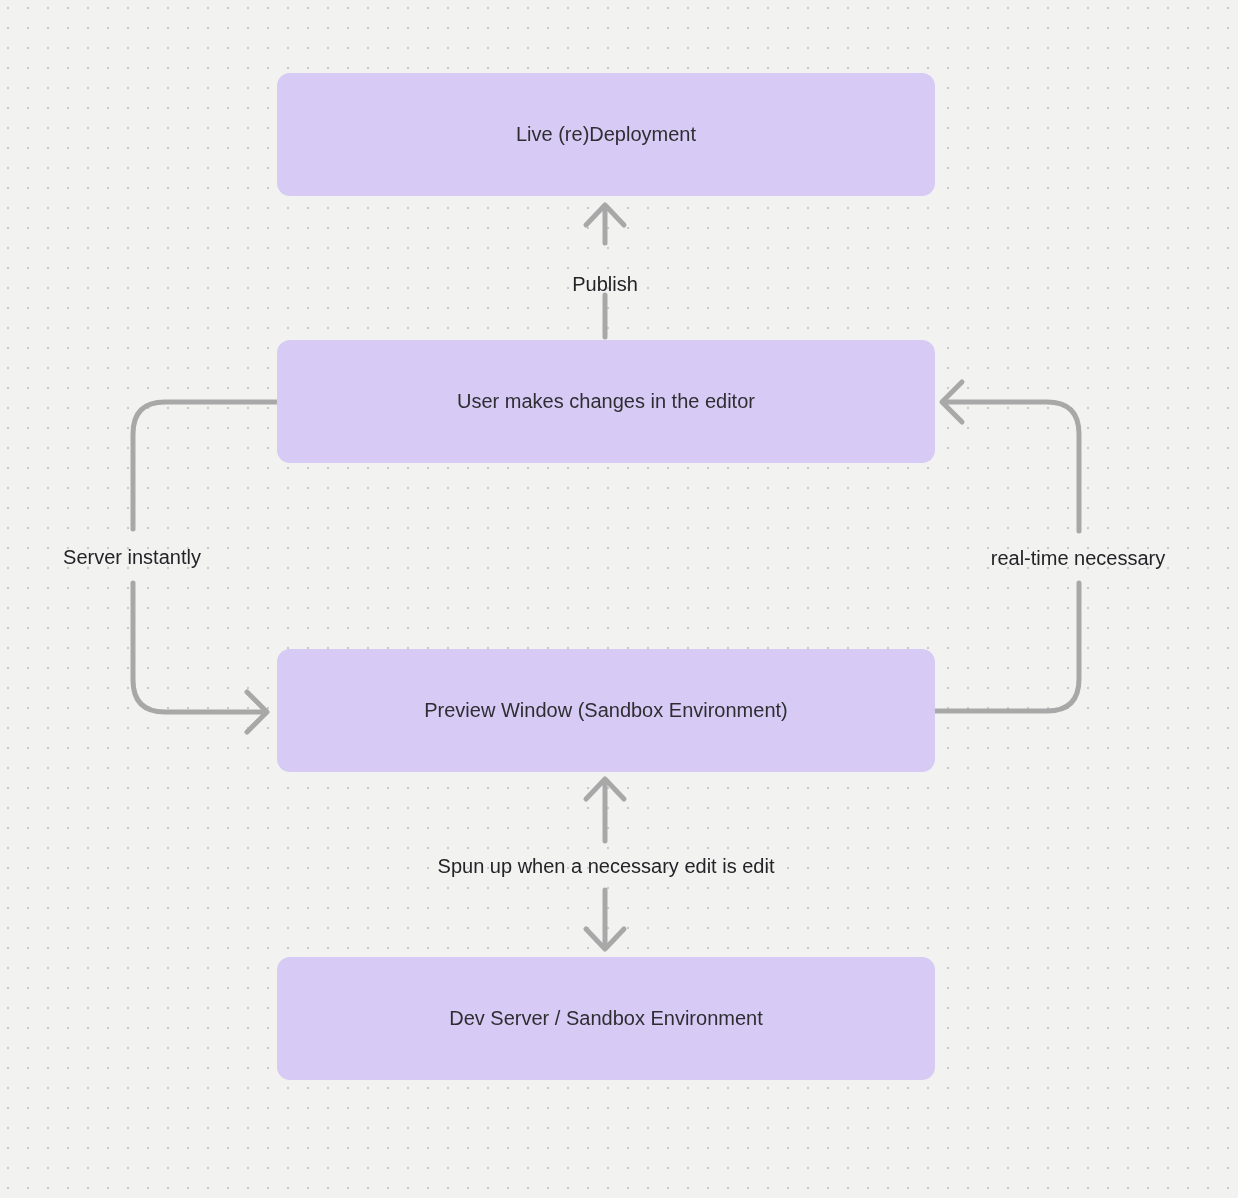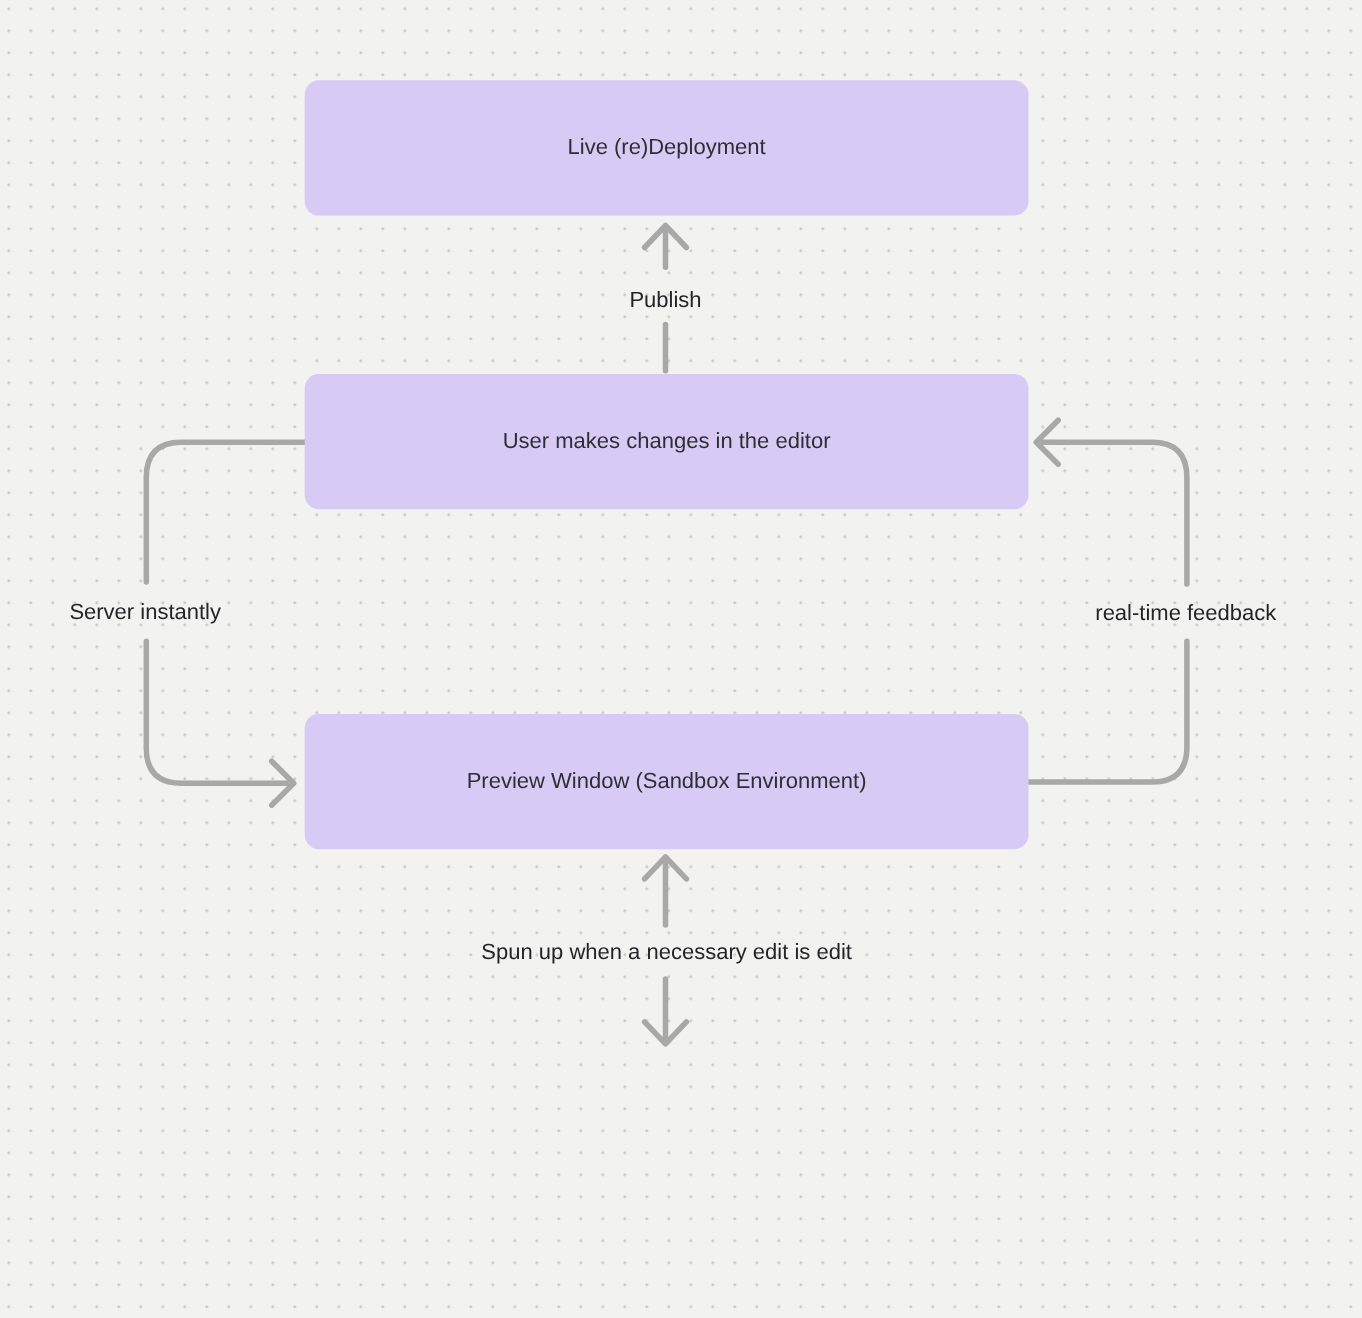--- a/index.html
+++ b/index.html
@@ -59,21 +59,21 @@
   .node-2 { top: 340px; }
   .node-3 { top: 649px; }
   .node-4 { top: 957px; }
   .edge-label {
     position: absolute;
     transform: translate(-50%, -50%);
     font-size: 20px;
     color: var(--label-text);
     white-space: nowrap;
   }
-  .label-publish  { left: 605px;  top: 274px; }
+  .label-publish  { left: 605px;  top: 284px; }
   .label-updates  { left: 132px;  top: 557px; }
   .label-feedback { left: 1078px; top: 558px; }
   .label-spunup   { left: 606px;  top: 866px; }
 </style>
 </head>
 <body>
 
 <div class="canvas">
 
   <svg class="edges" viewBox="0 0 1238 1198" xmlns="http://www.w3.org/2000/svg">
@@ -106,19 +106,22 @@
 
   <div class="node node-1">
     <span class="node-label">Live (re)Deployment</span>
   </div>
   <div class="node node-2">
     <span class="node-label">User makes changes in the editor</span>
   </div>
   <div class="node node-3">
     <span class="node-label">Preview Window (Sandbox Environment)</span>
   </div>
+  <div class="node node-4">
+    <span class="node-label">Dev Server / Sandbox Environment</span>
+  </div>
 
   <div class="edge-label label-publish">Publish</div>
   <div class="edge-label label-updates">Server instantly</div>
-  <div class="edge-label label-feedback">real-time feedback</div>
+  <div class="edge-label label-feedback">real-time necessary</div>
   <div class="edge-label label-spunup">Spun up when a necessary edit is edit</div>
 
 </div>
 
 </body></html>

